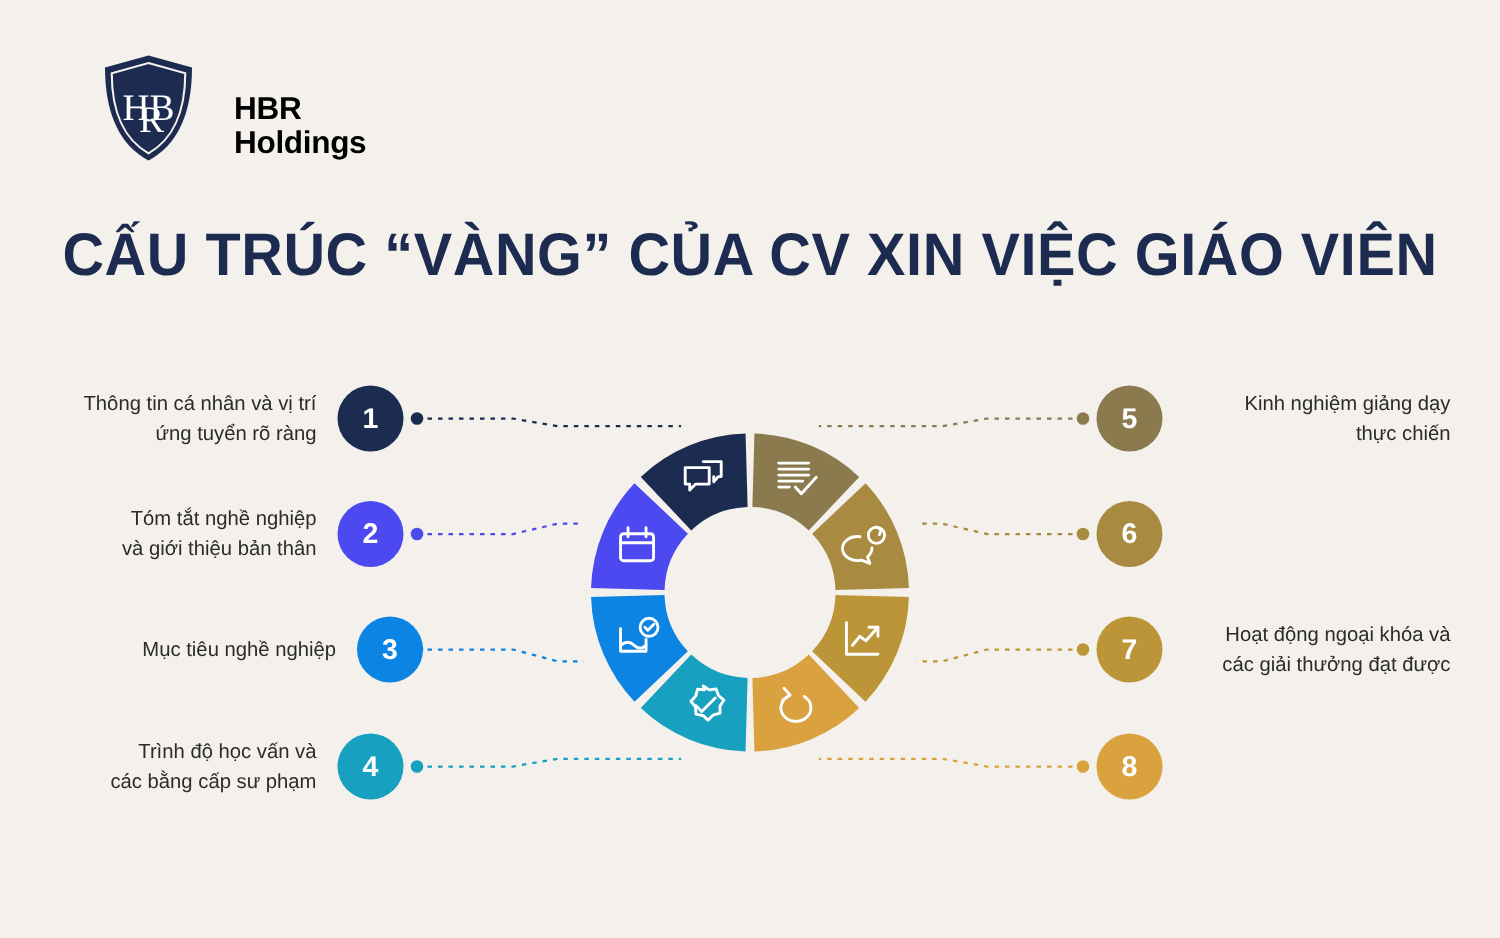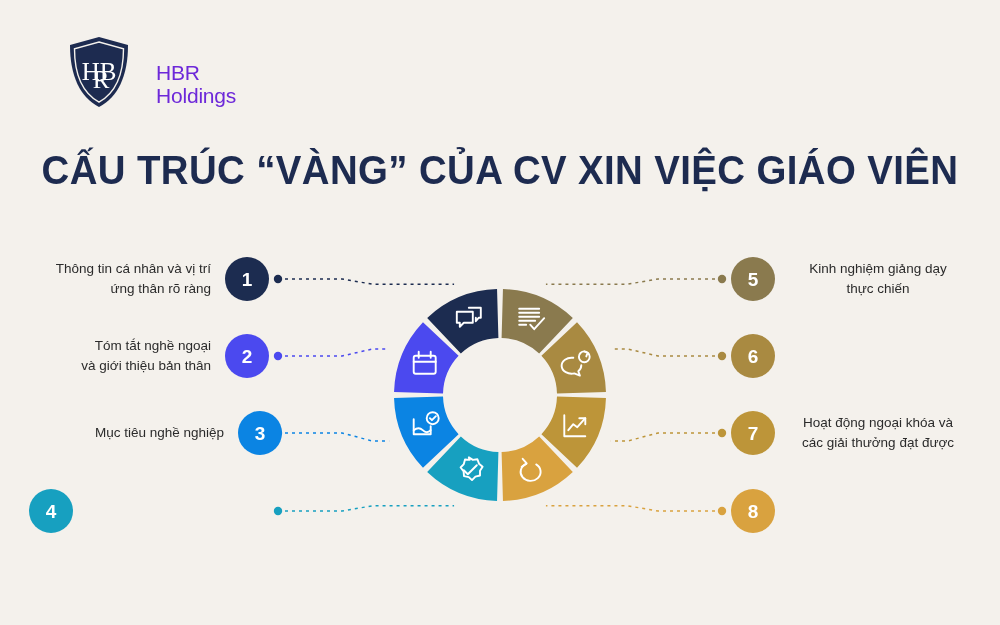--- a/index.html
+++ b/index.html
@@ -26,22 +26,22 @@
   }
   #logo .shield { width: 62px; height: 72px; display: block; }
   #logo .wordmark {
     display: flex;
     flex-direction: column;
     justify-content: center;
     line-height: 1.12;
   }
   #logo .wordmark span {
     font-size: 21px;
-    font-weight: normal;
-    color: #6d28d9;
+    font-weight: bold;
+    color: #000000;
     letter-spacing: -0.2px;
   }
 
   
   #title {
     position: absolute;
     left: 0;
     top: 148px;
     width: 1000px;
     text-align: center;
@@ -86,21 +86,21 @@
     justify-content: center;
     line-height: 1;
   }
   .item-label {
     font-size: 13.5px;
     color: #2b2b2b;
     line-height: 1.45;
     white-space: pre-line;
   }
   .item.left .item-label { text-align: right; width: 182px; }
-  .item.right .item-label { text-align: center; width: 178px; }
+  .item.right .item-label { text-align: right; width: 178px; }
 </style>
 </head>
 <body>
 
 <div id="logo">
   <svg class="shield" viewBox="0 0 62 72">
     <path d="M31 1 L60 9 C60 40 50 61 31 71 C12 61 2 40 2 9 Z" fill="#1d2b50"></path>
     <path d="M31 6 L55.5 12.8 C55.5 39.5 46.5 57.5 31 66.2 C15.5 57.5 6.5 39.5 6.5 12.8 Z" fill="none" stroke="#f4f1ec" stroke-width="1.4"></path>
     <text x="31" y="44" text-anchor="middle" fill="#ffffff" font-family="Liberation Serif, serif" font-size="25">HB</text>
     <text x="33" y="52" text-anchor="middle" fill="#ffffff" font-family="Liberation Serif, serif" font-size="25">R</text>
@@ -193,33 +193,35 @@
           <path d="M-5 -6.5 a10 9 0 1 0 10 0.6"></path>
           <path d="M-8.5 -11.5 l4 4.6 l-5 3.4"></path>
         </g>
       </g>
     </svg>
 </div>
 
 <div id="items-layer">
     <div class="item left" style="left: 29px; top: 257px;">
       <div class="item-label">Thông tin cá nhân và vị trí
-ứng thân rõ ràng</div>
+ứng tuyển rõ ràng</div>
       <div class="badge" style="background: rgb(28, 44, 80);">1</div>
     </div>
     <div class="item left" style="left: 29px; top: 334px;">
-      <div class="item-label">Tóm tắt nghề ngoại
+      <div class="item-label">Tóm tắt nghề nghiệp
 và giới thiệu bản thân</div>
       <div class="badge" style="background: rgb(75, 73, 239);">2</div>
     </div>
     <div class="item left" style="left: 42px; top: 411px;">
       <div class="item-label">Mục tiêu nghề nghiệp</div>
       <div class="badge" style="background: rgb(11, 132, 227);">3</div>
     </div>
     <div class="item left" style="left: 29px; top: 489px;">
+      <div class="item-label">Trình độ học vấn và
+các bằng cấp sư phạm</div>
       <div class="badge" style="background: rgb(23, 160, 192);">4</div>
     </div>
     <div class="item right" style="left: 731px; top: 257px;">
       <div class="badge" style="background: rgb(138, 122, 78);">5</div>
       <div class="item-label">Kinh nghiệm giảng dạy
 thực chiến</div>
     </div>
     <div class="item right" style="left: 731px; top: 334px;">
       <div class="badge" style="background: rgb(169, 138, 65);">6</div>
     </div>

